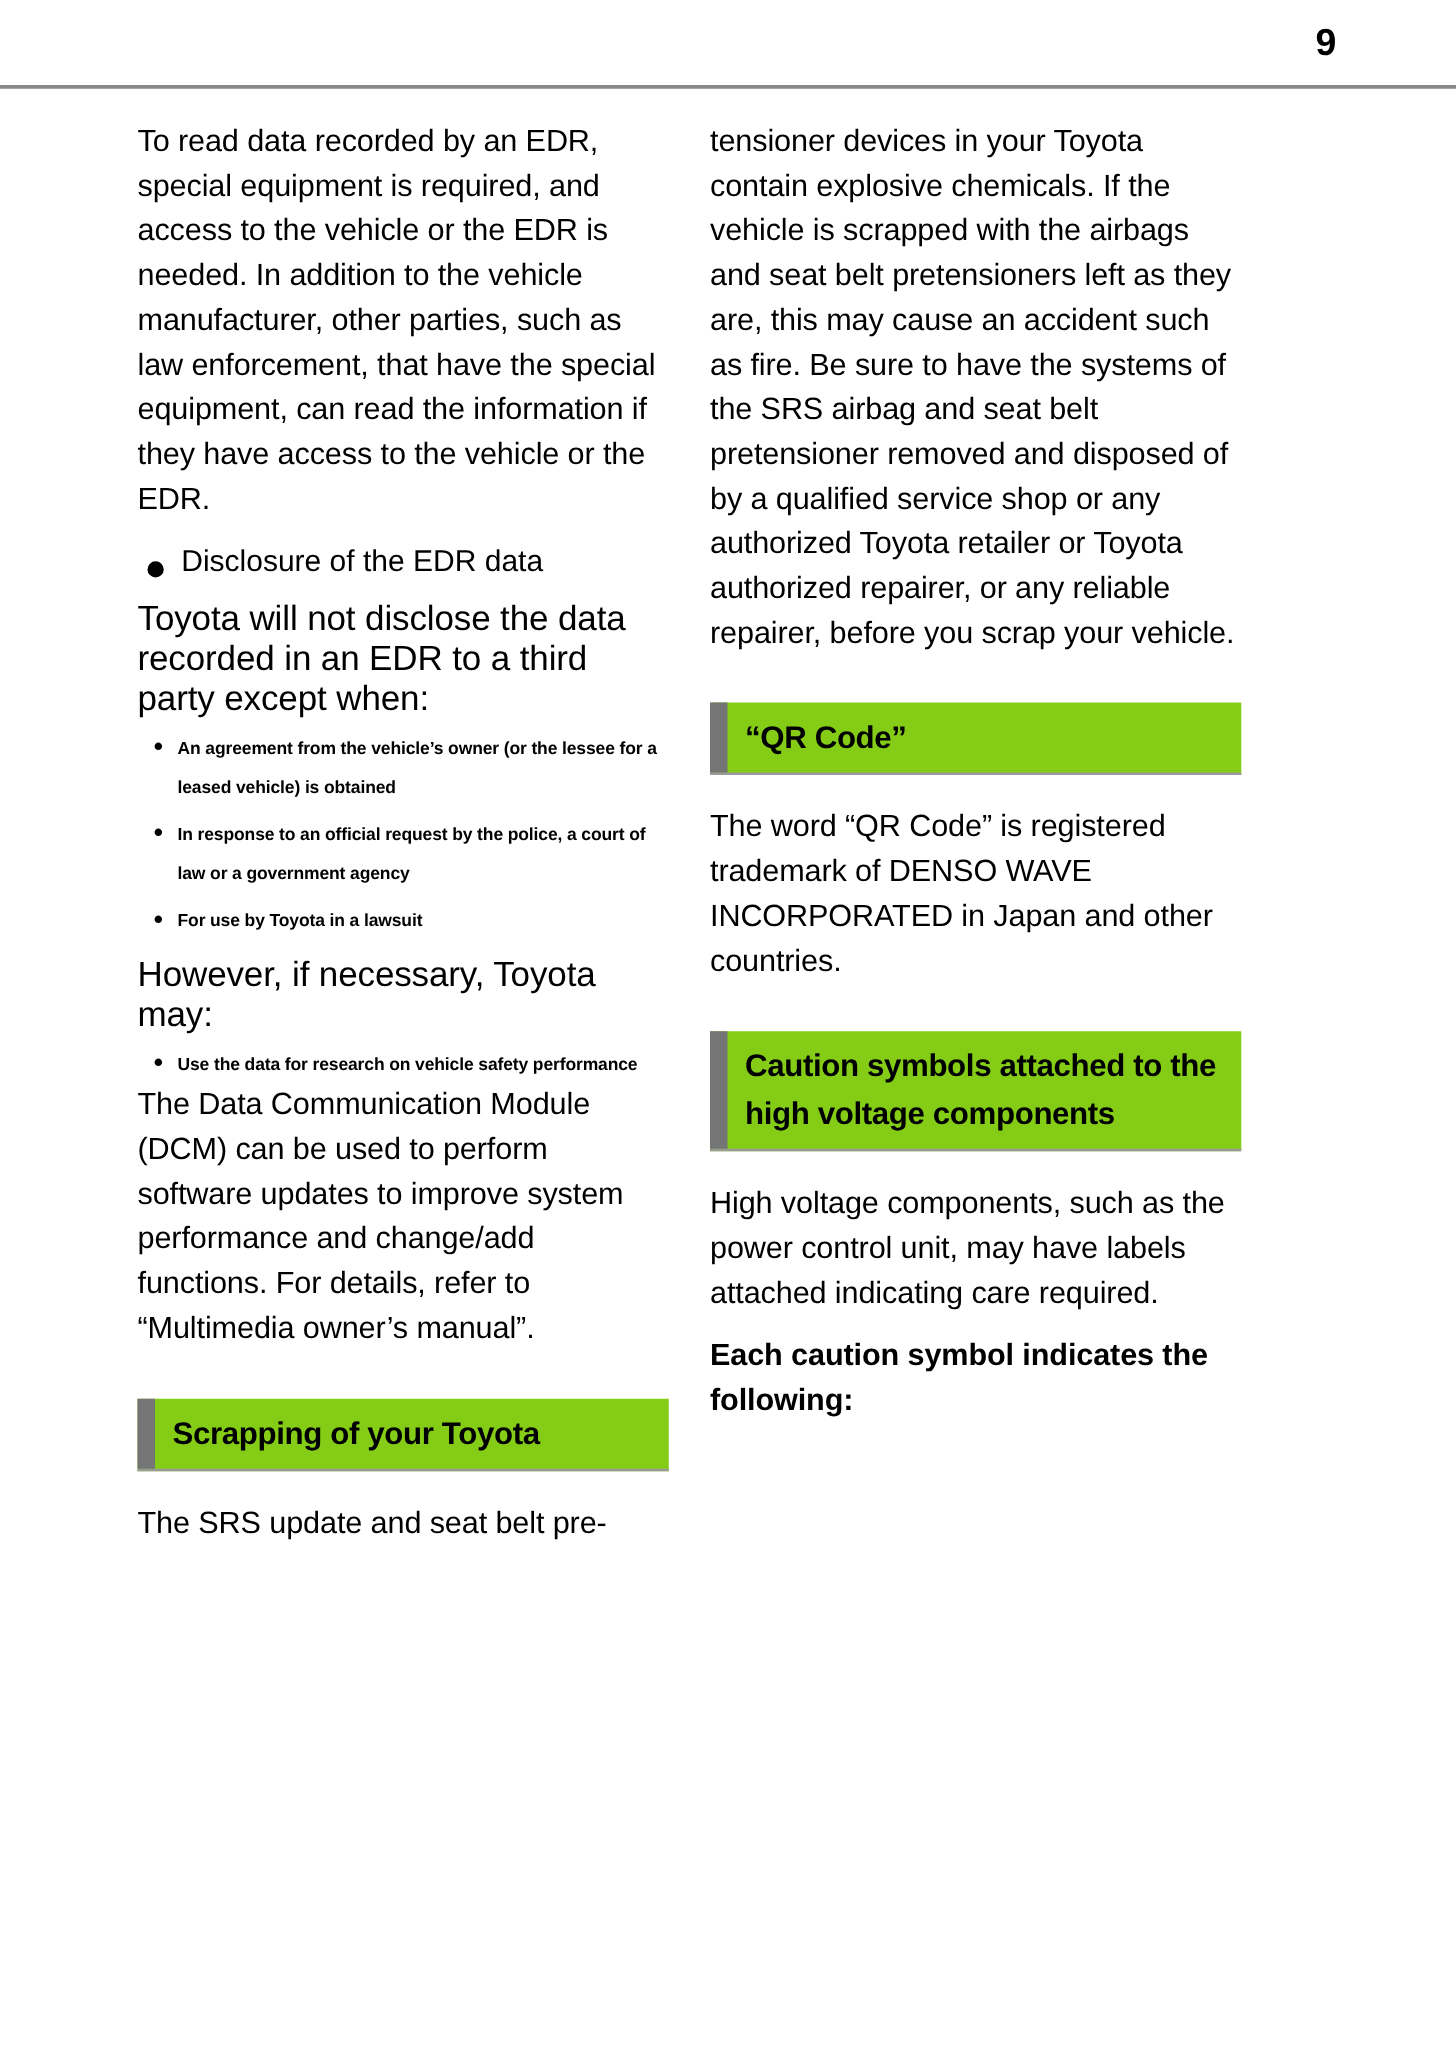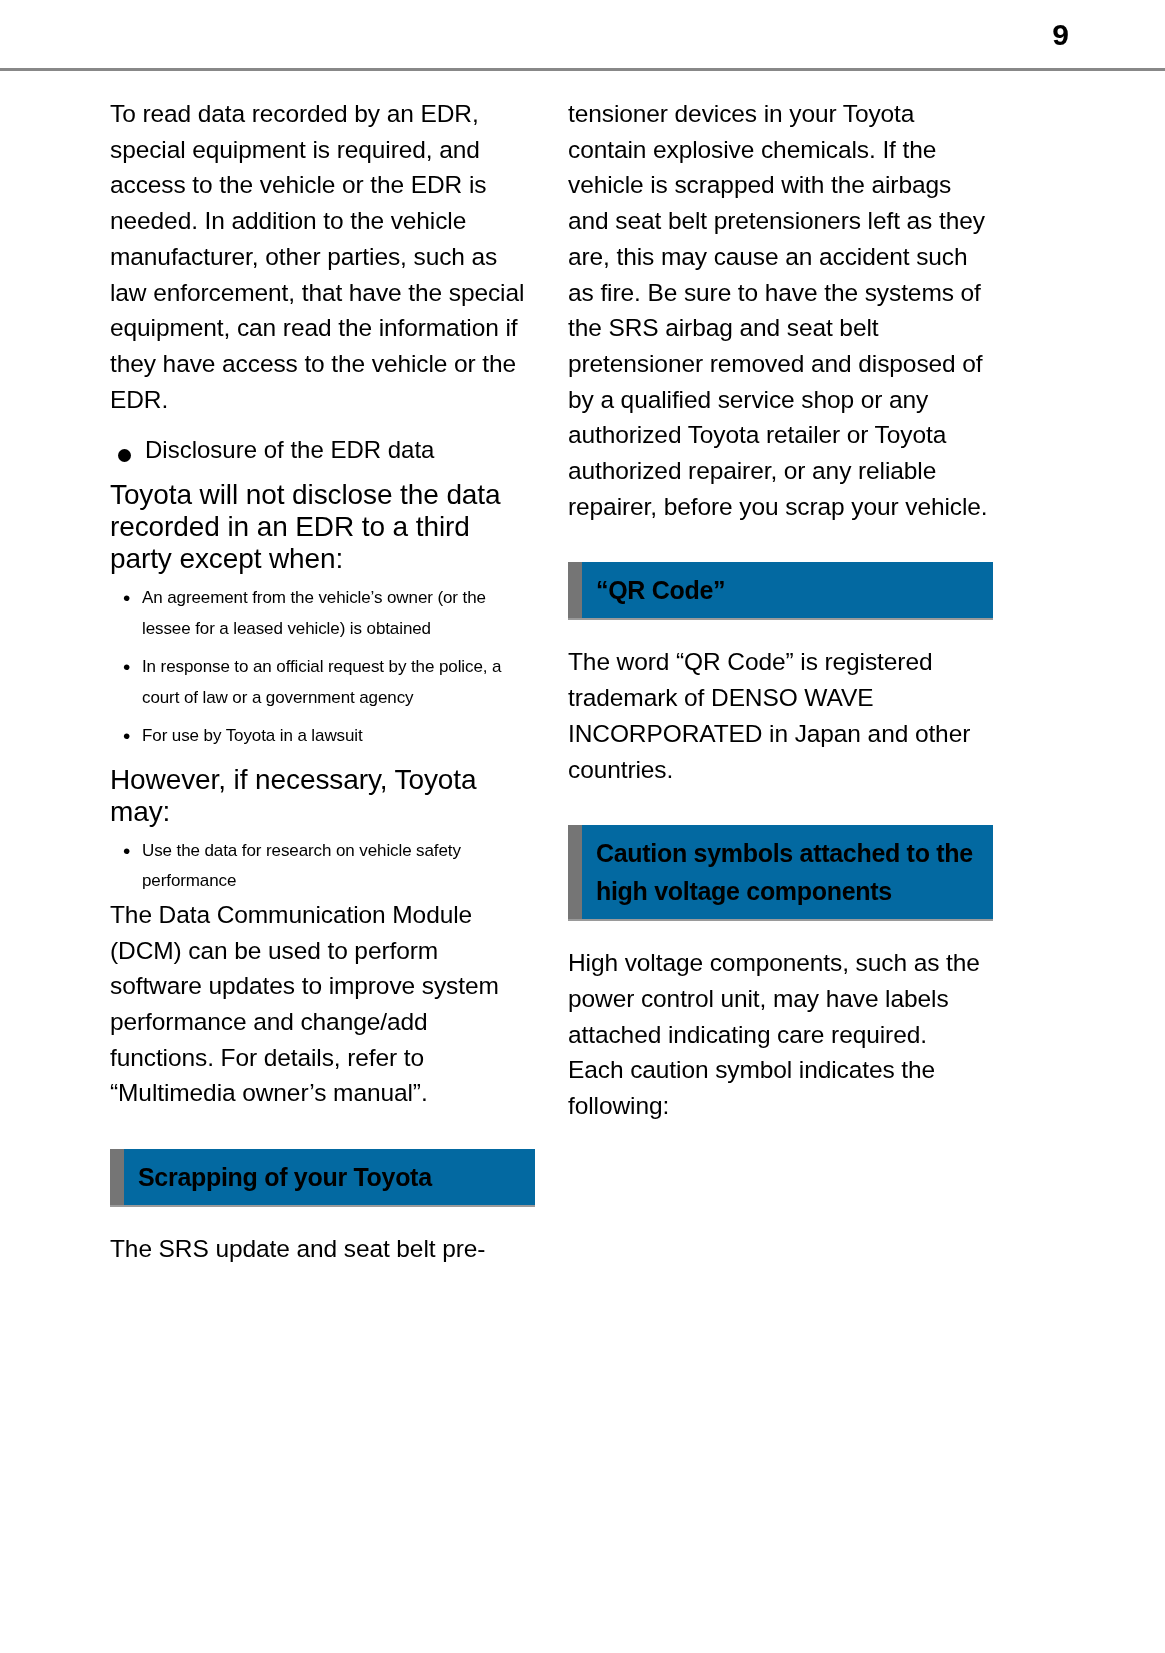--- a/index.html
+++ b/index.html
@@ -60,21 +60,21 @@
   .col-right { left: 568px; }
 
   
   p.body {
     margin: 0 0 0 0;
     font-size: 24.5px;
     line-height: 35.7px;
     letter-spacing: -0.1px;
     word-spacing: 0px;
   }
-  p.body + p.body { margin-top: 0px; }
+  p.body + p.body { margin-top: 15px; font-weight: bold; }
 
   .gap-sm { height: 12px; }
 
   
   p.small {
     margin: 0;
     font-size: 28px;
     line-height: 32px;
     letter-spacing: -0.1px;
   }
@@ -99,40 +99,41 @@
 
   
   ul.bullets {
     list-style: none;
     margin: 8px 0 0 0;
     padding: 0;
   }
   ul.bullets li {
     position: relative;
     padding-left: 32px;
-    font-size: 17px;
+    font-size: 14px;
     line-height: 30.5px;
     letter-spacing: -0.1px;
     margin-bottom: 8px;
+    font-weight: bold;
   }
   ul.bullets li:last-child { margin-bottom: 0; }
   ul.bullets li::before {
     content: "\2022";
     position: absolute;
     left: 13px;
     top: 0;
     font-size: 21px;
     line-height: 30.5px;
   }
 
   
   .section-head {
     display: flex;
     align-items: stretch;
-    background: #0369a1;
+    background: #84cc16;
     border-bottom: 2px solid #9a9a9a;
     margin-top: 38px;
     margin-bottom: 24px;
     width: 100%;
     box-sizing: border-box;
   }
   .section-head .bar {
     flex: 0 0 auto;
     width: 14px;
     background: #757575;

